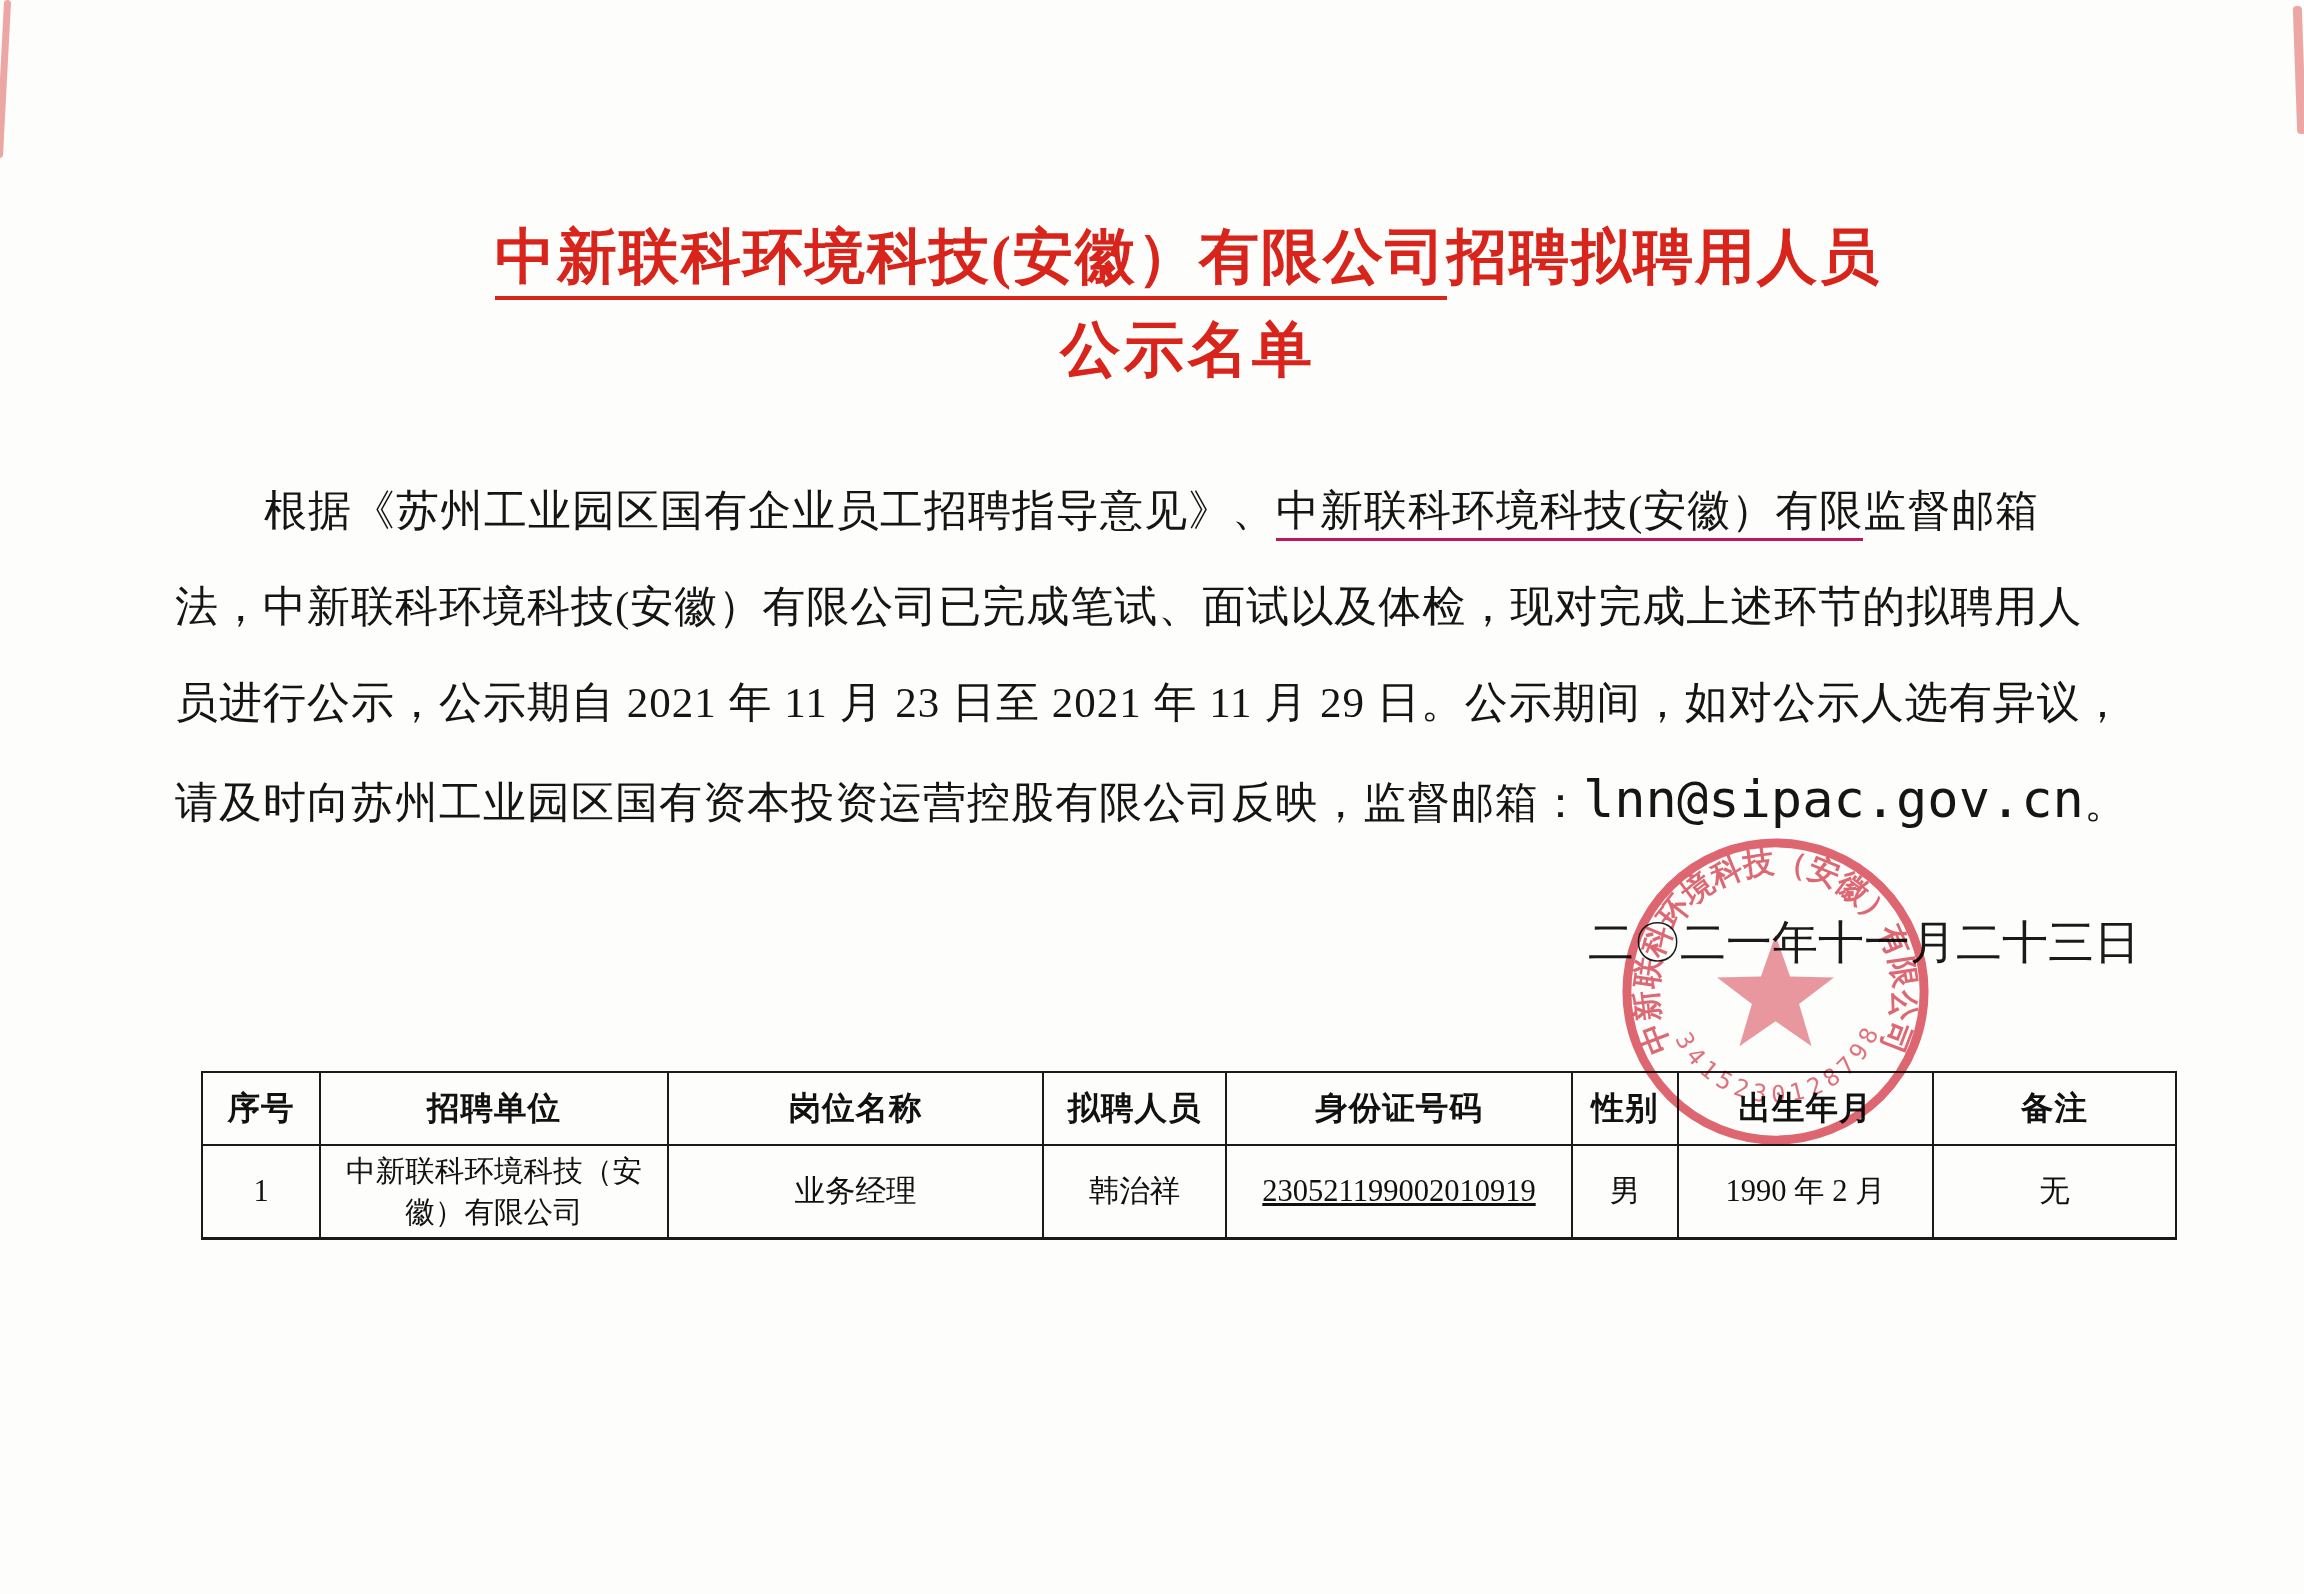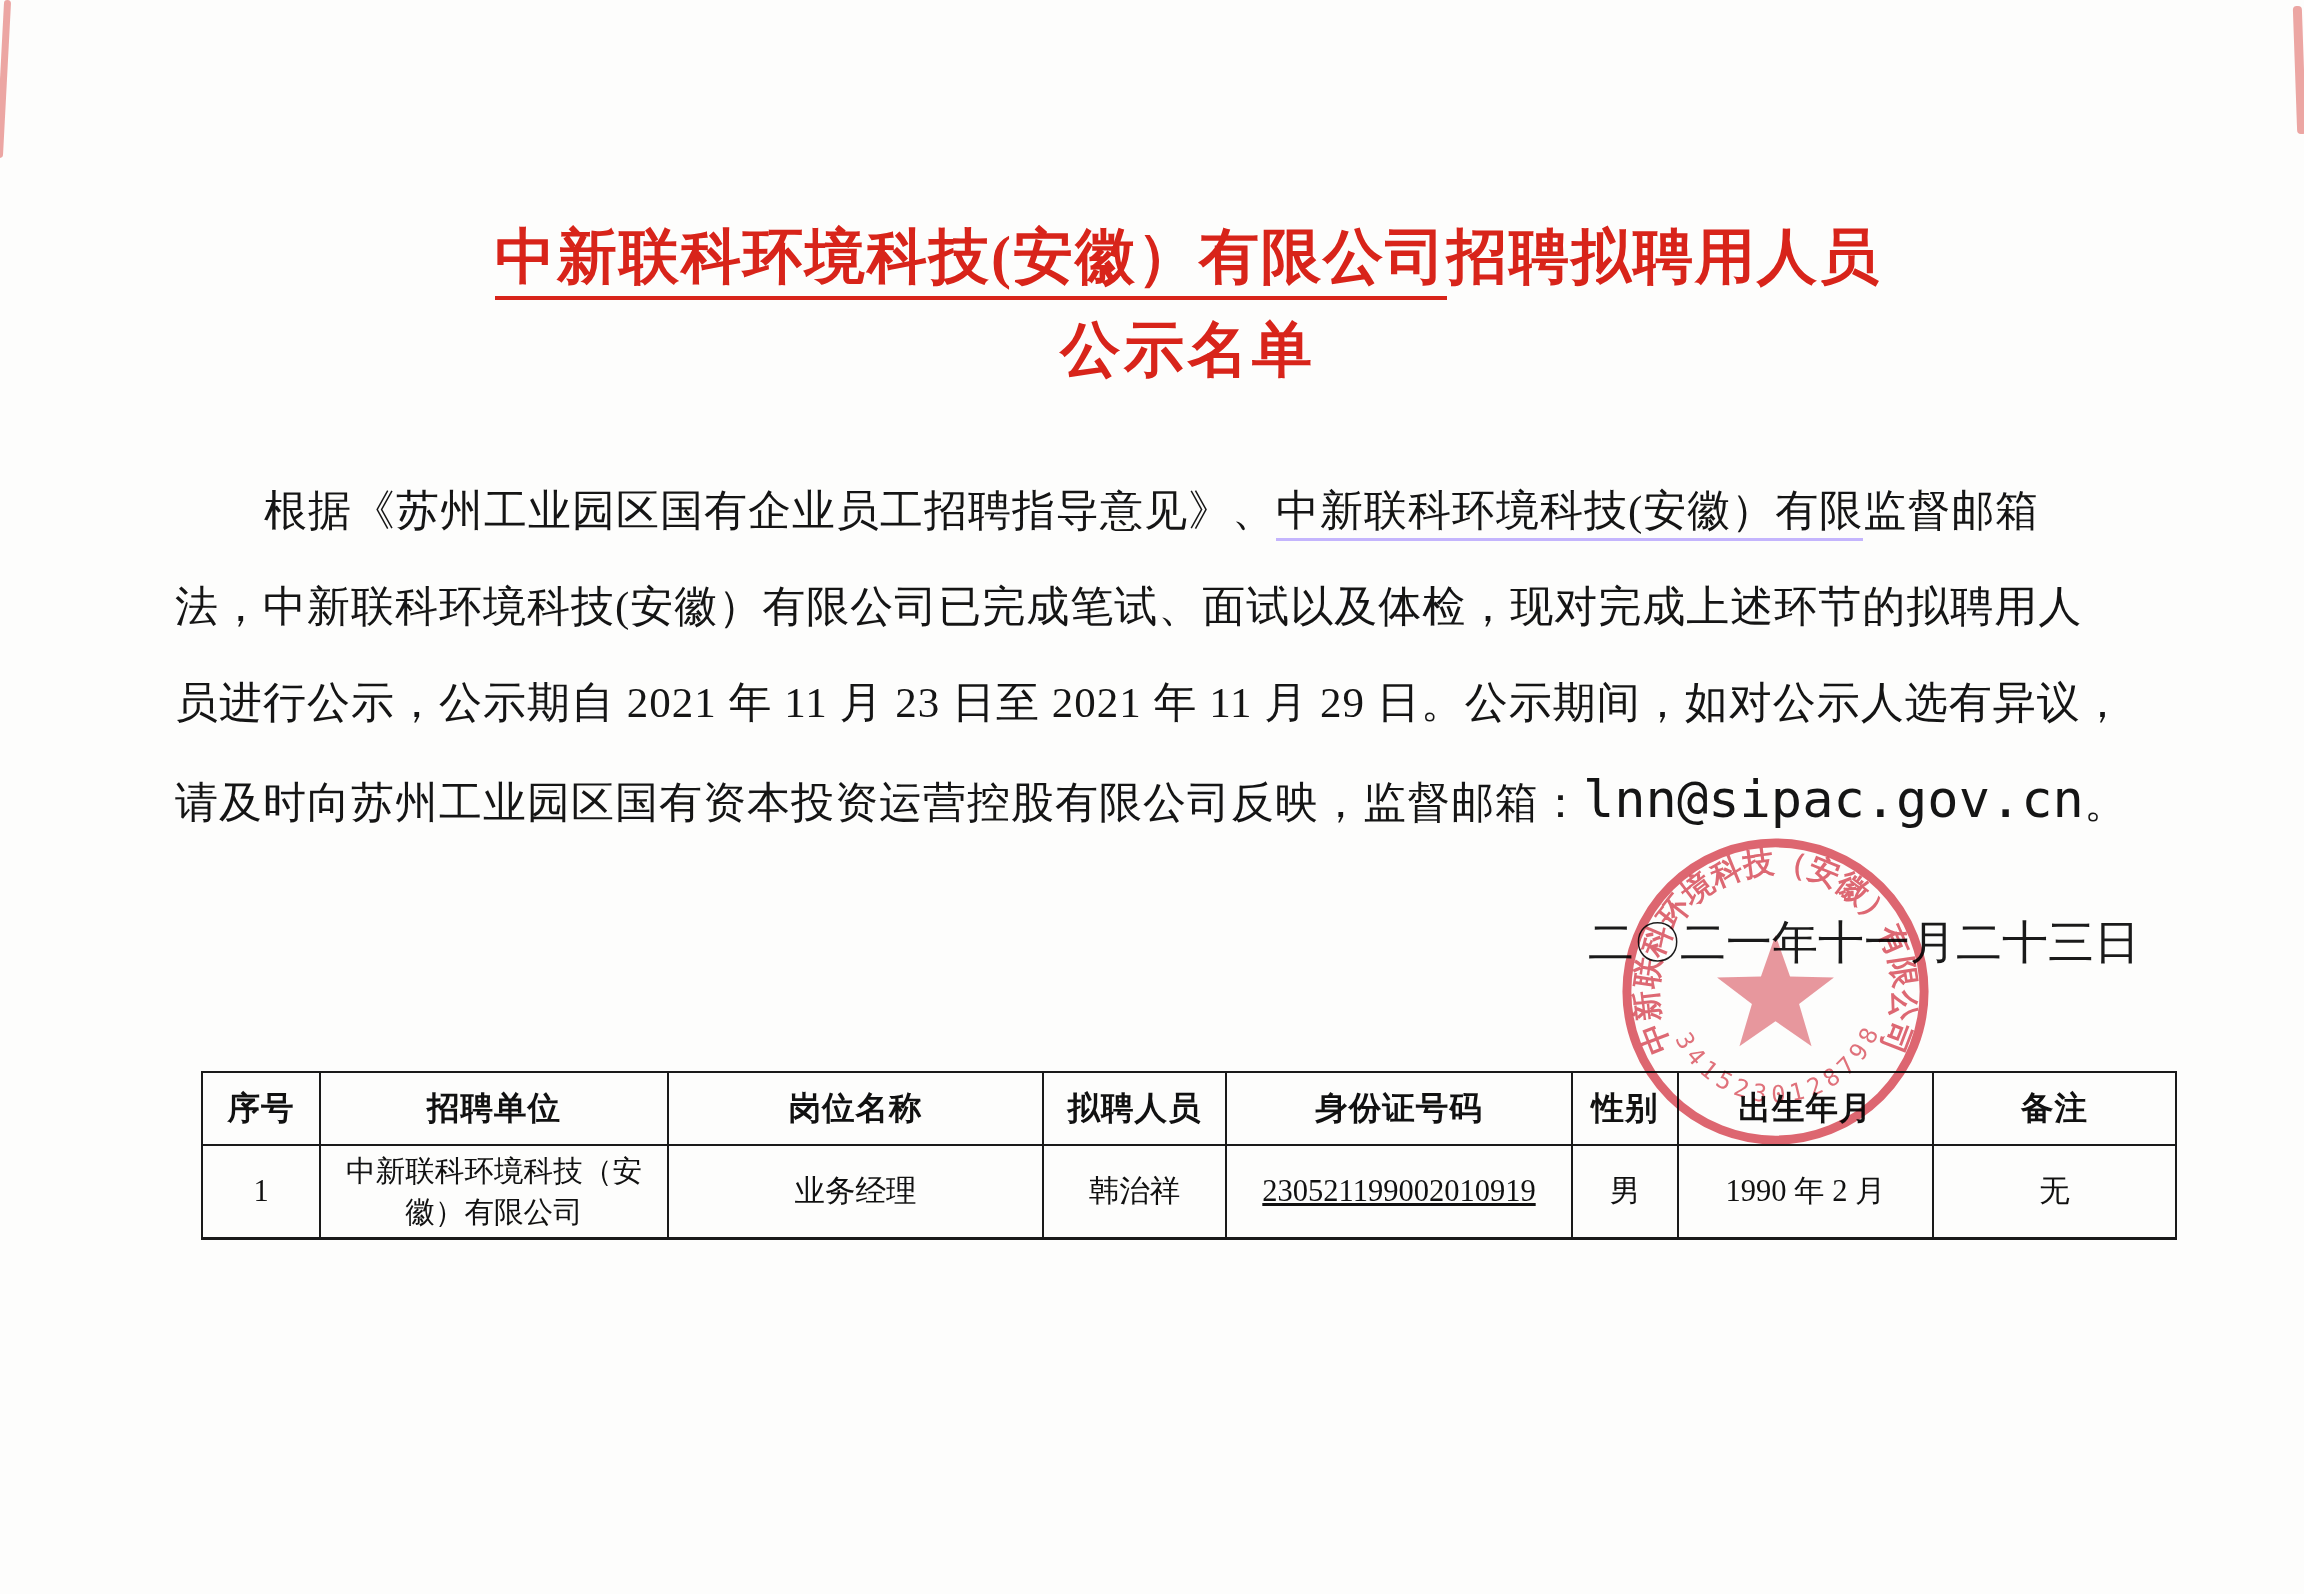--- a/index.html
+++ b/index.html
@@ -32,21 +32,21 @@
   
   .body-block{
     position:absolute;left:175px;top:463px;width:1965px;
     font-size:43px;color:#151515;letter-spacing:1px;
   }
   .body-line{
     white-space:nowrap;height:96px;line-height:96px;
   }
   .body-line.indent{text-indent:89px;}
   .body-line .u2{
-    border-bottom:3px solid #c4b5fd;padding-bottom:3.9px;
+    border-bottom:3px solid #be185d;padding-bottom:3.9px;
   }
   .email{
     font-family:"DejaVu Sans Mono","Liberation Mono",monospace;
     font-size:52px;letter-spacing:0;
   }
   
   .date-line{
     position:absolute;left:1588px;top:912px;
     font-size:46px;letter-spacing:0px;white-space:nowrap;color:#1a1a1a;text-align:center;
   }

